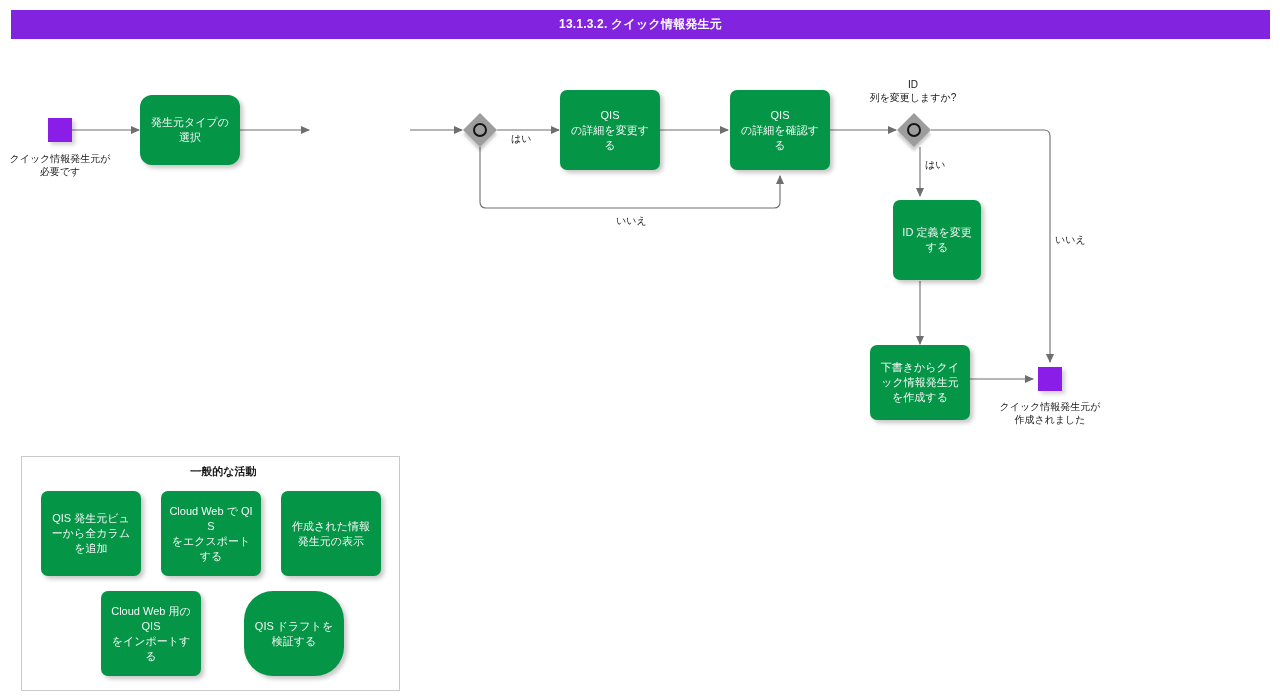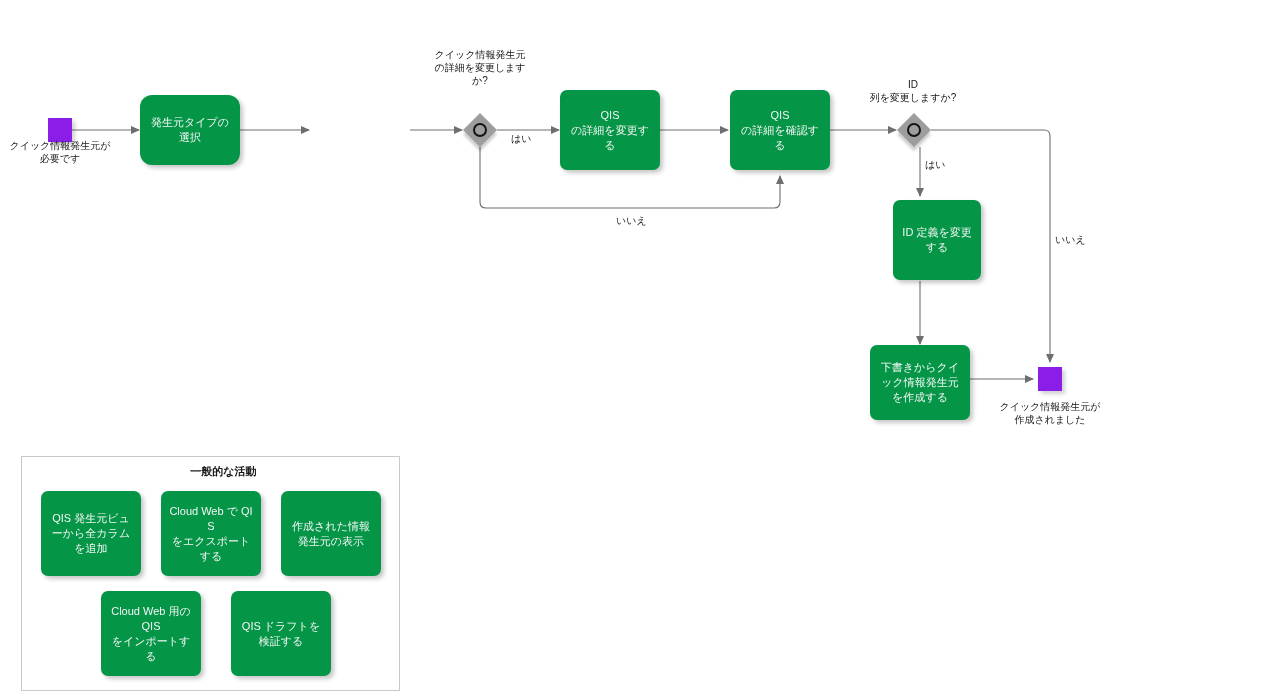--- a/index.html
+++ b/index.html
@@ -141,20 +141,23 @@
     font-weight: bold;
     color: #1a1a1a;
     font-family: "Liberation Sans", "DejaVu Sans", sans-serif;
   }
 </style>
 </head>
 <body>
 
 <div id="canvas">
 
+  <div class="title-bar">
+    <span class="title-text">13.1.3.2. クイック情報発生元</span>
+  </div>
 
   <svg id="connectors" viewBox="0 0 1280 700" xmlns="http://www.w3.org/2000/svg">
     <defs>
       <marker id="arrow" markerWidth="9" markerHeight="8" refX="8" refY="4" orient="auto" markerUnits="userSpaceOnUse">
         <path d="M0,0 L9,4 L0,8 z" fill="#6e6e6e"></path>
       </marker>
     </defs>
     <g stroke="#6e6e6e" stroke-width="1.1" fill="none">
 
       <line x1="72" y1="130" x2="139" y2="130" marker-end="url(#arrow)"></line>
@@ -175,28 +178,27 @@
 
       <line x1="920" y1="281" x2="920" y2="344" marker-end="url(#arrow)"></line>
 
       <line x1="970" y1="379" x2="1033" y2="379" marker-end="url(#arrow)"></line>
 
       <path d="M931,130 L1044,130 Q1050,130 1050,136 L1050,362" marker-end="url(#arrow)"></path>
     </g>
   </svg>
 
   <div class="terminal" style="left:48px; top:118px;"></div>
-  <div class="terminal-label" style="left:8px; top:139px; width:104px;text-align:center;">クイック情報発生元が必要です</div>
+  <div class="terminal-label" style="left:8px; top:152px; width:104px;text-align:center;">クイック情報発生元が必要です</div>
 
   <div class="node-box" style="left:140px; top:95px; width:100px; height:70px;border-radius:12px;">
     <span class="node-label">発生元タイプの選択</span>
   </div>
 
 
-  <div class="decision-label" style="left:433px; top:48px; width:94px;">クイック情報発生元の詳細を変更しますか?</div>
   <div class="decision" style="left:463px; top:113px;">
     <div class="dia"></div>
     <div class="ring"></div>
   </div>
   <div class="edge-label" style="left:511px; top:132px;">はい</div>
   <div class="edge-label" style="left:616px; top:214px;">いいえ</div>
 
   <div class="node-box" style="left:560px; top:90px; width:100px; height:80px;">
     <span class="node-label">QIS<br>の詳細を変更する</span>
   </div>
@@ -236,18 +238,18 @@
     </div>
 
     <div class="node-box" style="left:259px; top:34px; width:100px; height:85px;">
       <span class="node-label">作成された情報発生元の表示</span>
     </div>
 
     <div class="node-box" style="left:79px; top:134px; width:100px; height:85px;">
       <span class="node-label">Cloud Web 用の QIS<br>をインポートする</span>
     </div>
 
-    <div class="node-box" style="left:209px; top:134px; width:100px; height:85px;">
+    <div class="node-box" style="left:222px; top:134px; width:100px; height:85px;border-radius:29px;">
       <span class="node-label">QIS ドラフトを検証する</span>
     </div>
   </div>
 
 </div>
 
 </body></html>

